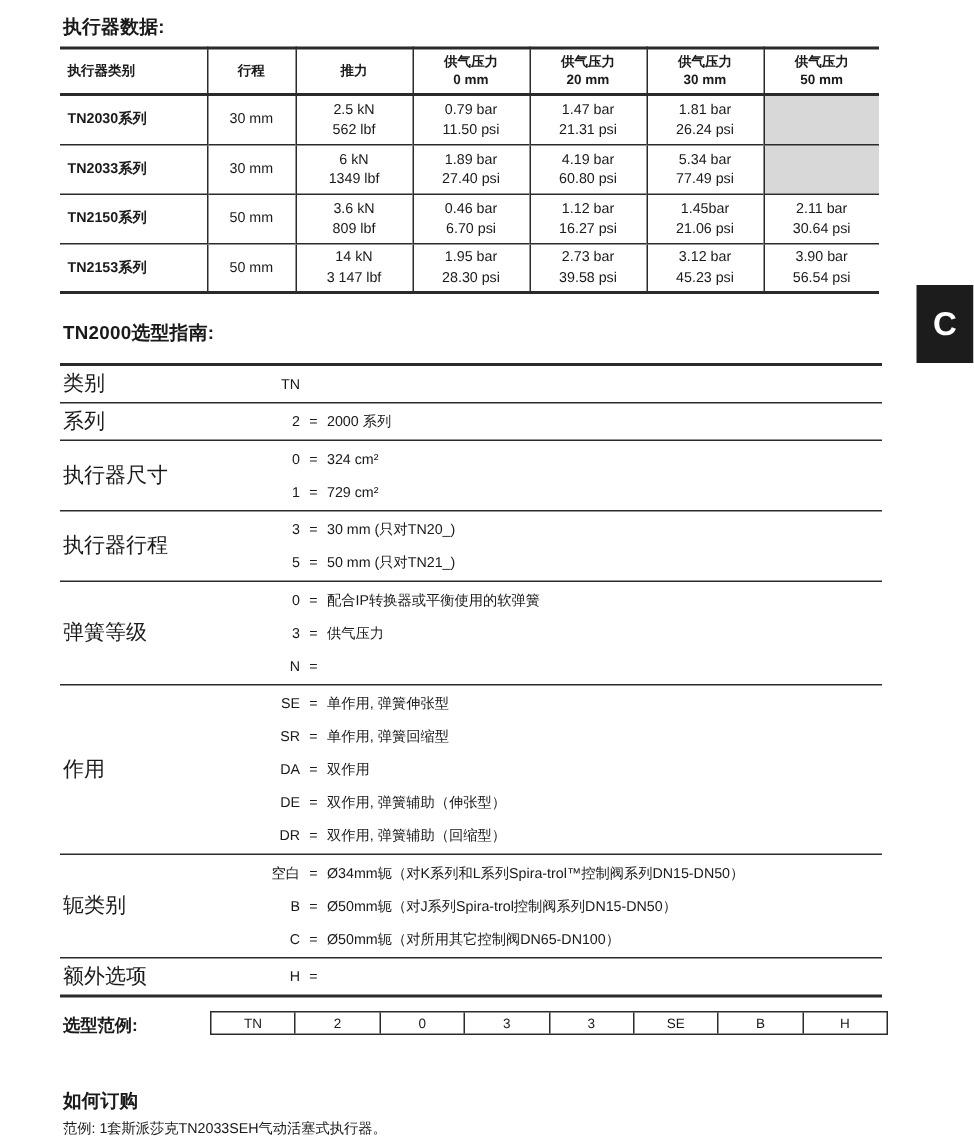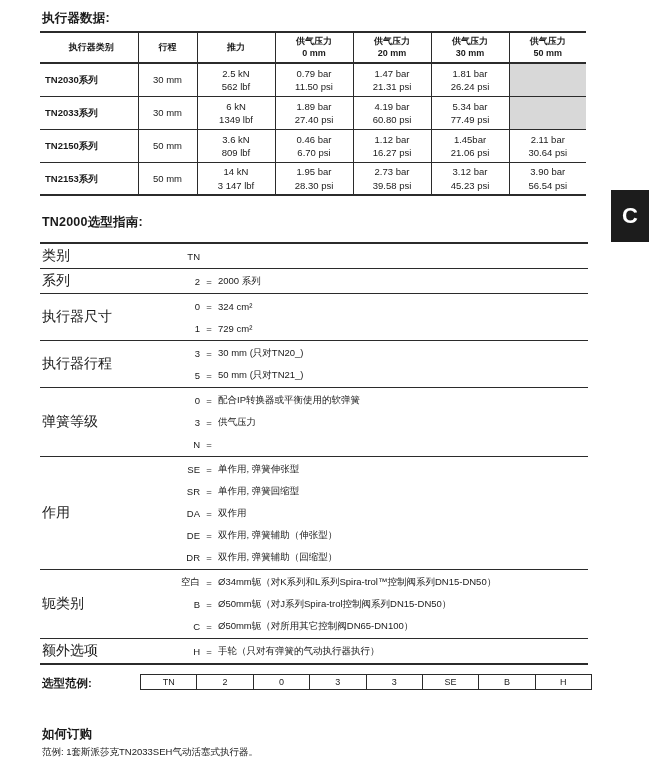--- a/index.html
+++ b/index.html
@@ -13,21 +13,21 @@
 
   
   .atable { position:absolute; left:40px; top:31px; width:546px; border-collapse:collapse; table-layout:fixed;
             border-top:2px solid #2b2b2b; border-bottom:2px solid #2b2b2b; }
   .atable th, .atable td { border-left:1px solid #2b2b2b; vertical-align:middle; }
   .atable th:first-child, .atable td:first-child { border-left:none; }
   .atable thead tr { border-bottom:2px solid #2b2b2b; }
   .atable tbody tr { border-bottom:1px solid #2b2b2b; }
   .atable tbody tr:last-child { border-bottom:none; }
   .atable th { font-size:9px; font-weight:bold; text-align:center; padding:3px 0; line-height:1.3; height:26px; }
-  .atable th.left { text-align:center; padding-left:5px; }
+  .atable th.left { text-align:left; padding-left:5px; }
   .atable td { font-size:9.5px; text-align:center; line-height:1.4; height:33px; padding:2px 0; }
   .atable td.name { text-align:left; padding-left:5px; font-weight:bold; }
   .atable td.na { background:var(--na,#d8d8d8); }
 
   
   .ctab { position:absolute; left:611px; top:190px; width:38px; height:52px;
           background:var(--tab-bg,#1c1c1c); color:var(--tab-fg,#fff);
           display:flex; align-items:center; justify-content:center;
           font-size:22px; font-weight:bold; }
 
@@ -315,21 +315,20 @@
           <span class="desc">Ø50mm轭（对所用其它控制阀DN65-DN100）</span>
         </div>
     </div>
   </div>
   <div class="group">
     <div class="glabel">额外选项</div>
     <div class="gopts">
       <div class="orow">
           <span class="code">H</span>
           <span class="eq">=</span>
-          <span class="desc">手轮（只对有弹簧的气动执行器执行）</span>
         </div>
     </div>
   </div>
 </div>
 
 <div class="ex-label">选型范例:</div>
 <div class="ex-boxes">
   <span class="ex-cell">TN</span>
   <span class="ex-cell">2</span>
   <span class="ex-cell">0</span>

